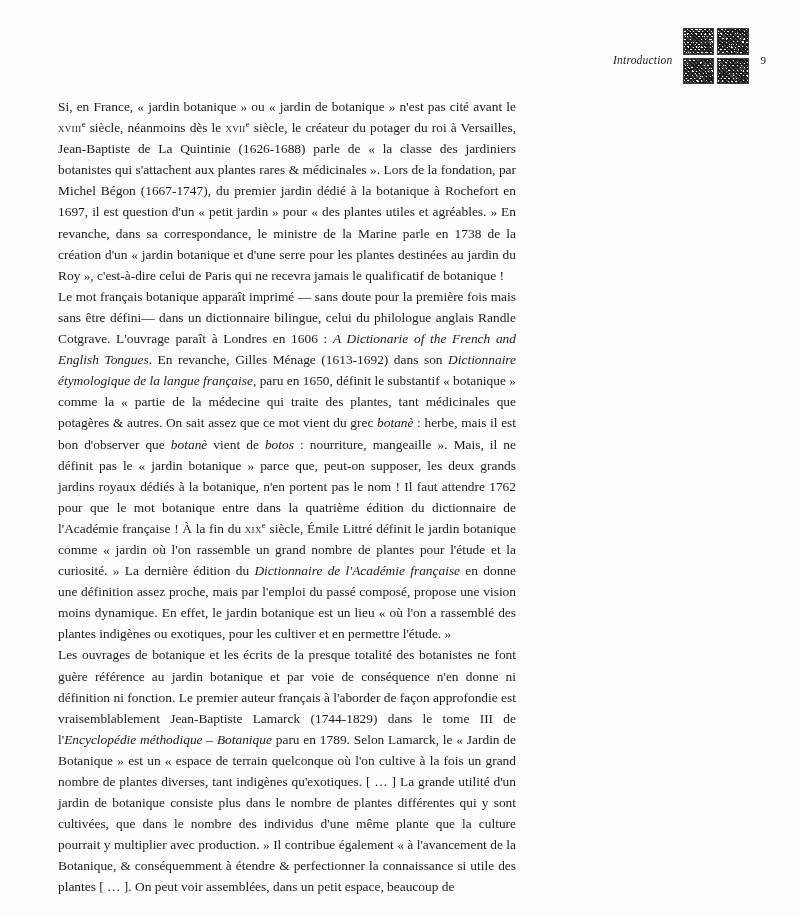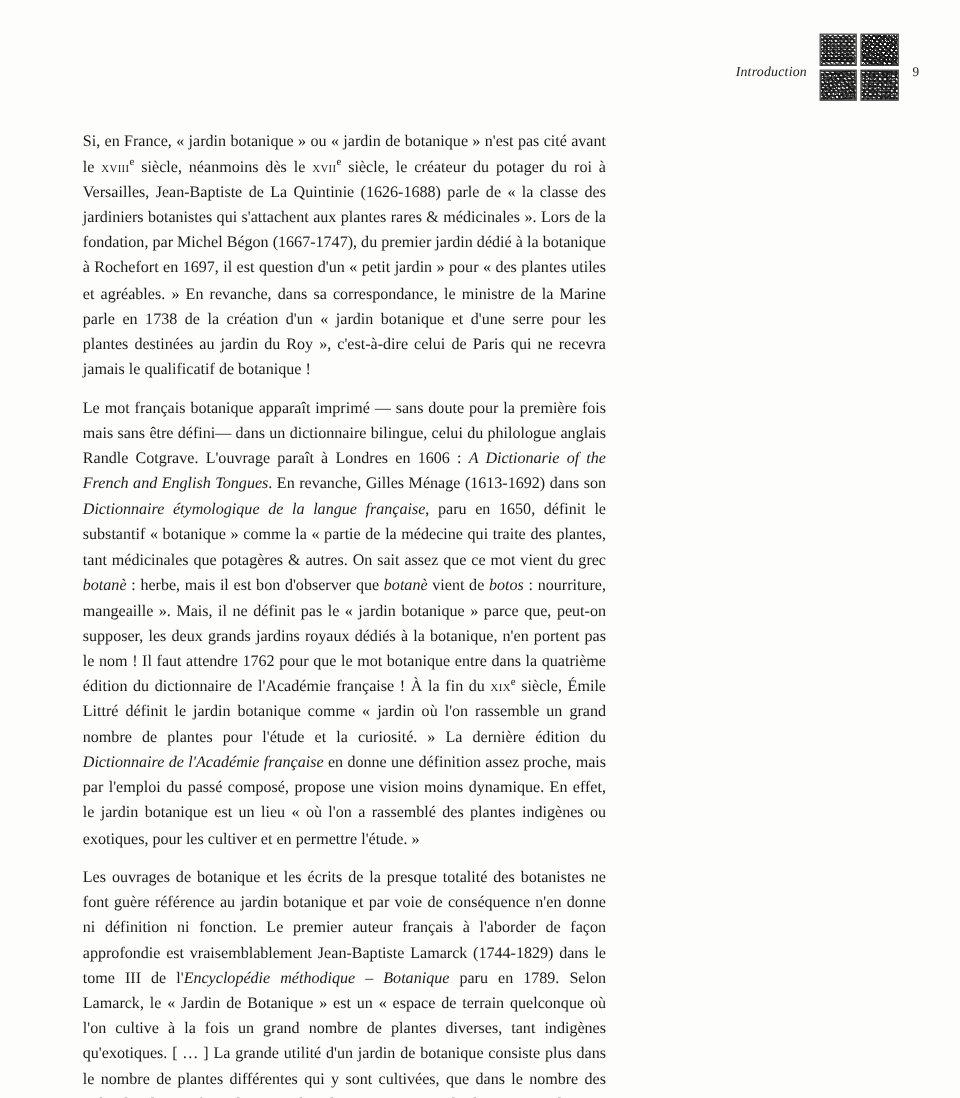--- a/index.html
+++ b/index.html
@@ -78,21 +78,21 @@
   .orn-cell.d::after { transform: rotate(4deg) scale(1.3); }
 
   
   .textblock {
     position: absolute;
     left: 58px;
     top: 96px;
     width: 458px;
   }
   p {
-    margin: 11px;
+    margin: 0;
     text-align: justify;
     text-justify: inter-word;
     font-size: 13.4px;
     line-height: 21.1px;
     hyphens: manual;
   }
   p + p { margin-top: 0; }
   .sc {
     font-variant: small-caps;
     font-size: 13.4px;

